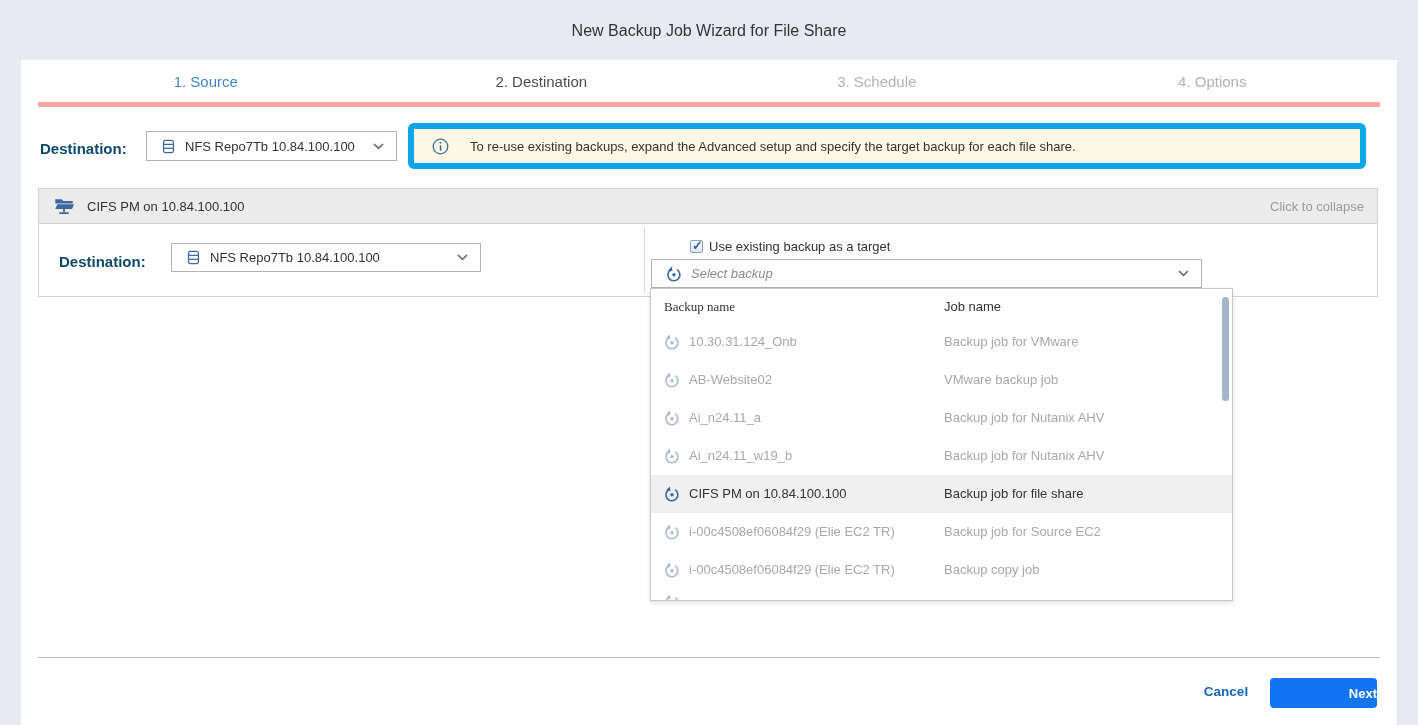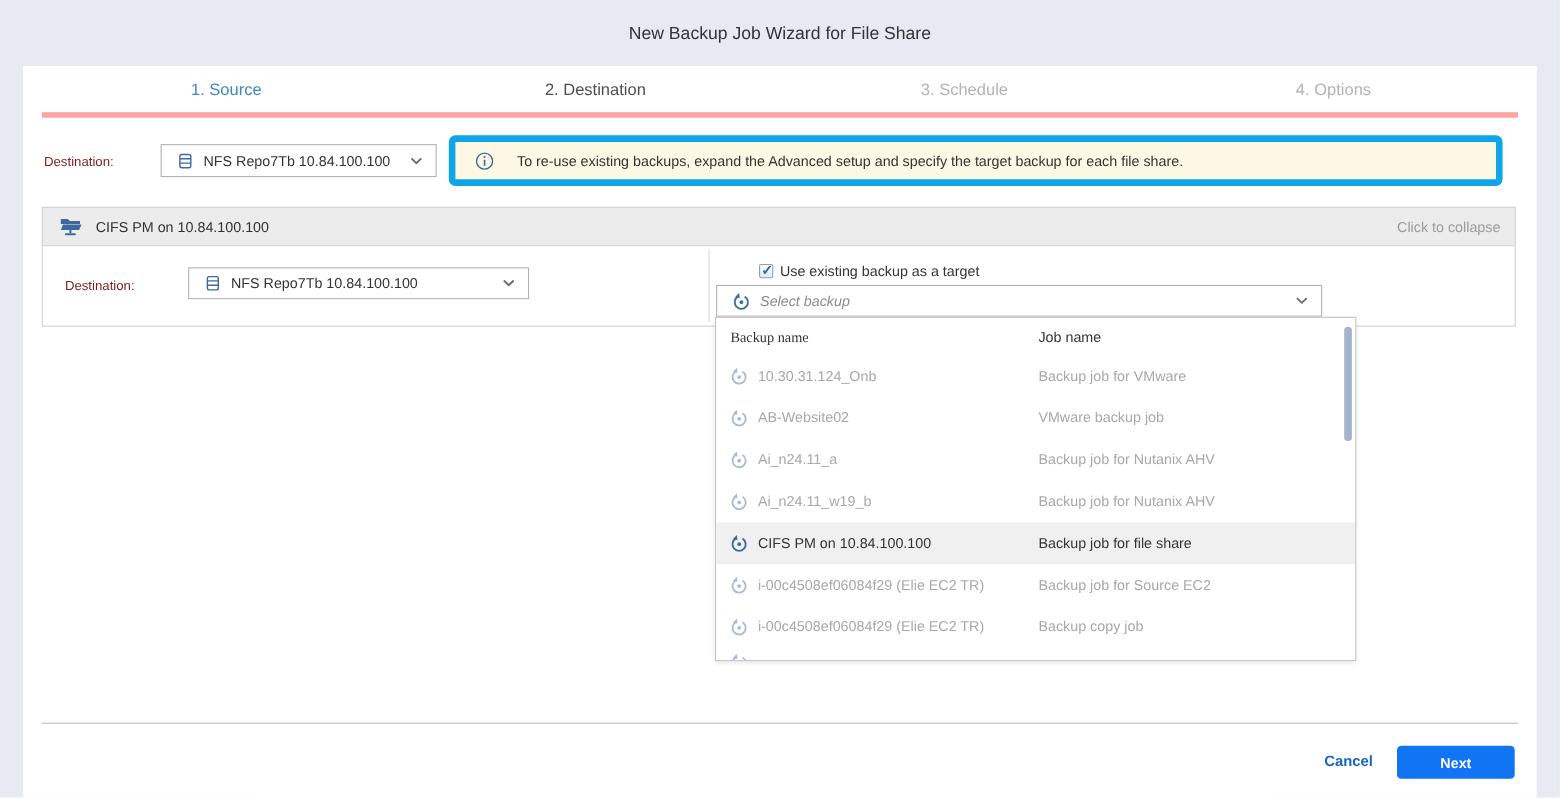--- a/index.html
+++ b/index.html
@@ -29,21 +29,21 @@
   .step.upcoming { color:#b3b3b3; }
   
   .select-ctl {
     position:absolute; background:#fff; border:1px solid #b3b3b3;
     display:flex; align-items:center; font-size:13px; color:#333; cursor:pointer;
   }
   .select-ctl .ctl-icon { display:flex; align-items:center; margin:0 8px 0 13px; }
   .select-ctl .chev { margin-left:auto; margin-right:12px; display:flex; align-items:center; }
   .icon-blue { color:#3d6a9e; }
   
-  .dest-label { position:absolute; font-size:12px; color:#7f1d1d; }
+  .dest-label { position:absolute; font-size:15px; color:#0c4a6e;font-weight:bold; }
   .info-box {
     position:absolute; left:387px; top:63px; width:958px; height:46px;
     background:#fcf8e4; border:6px solid #0ea5e9; border-radius:6px;
     display:flex; align-items:center; font-size:13px; color:#333;
   }
   .info-box .i-ic { margin:0 20px 0 17px; display:flex; color:#39719c; }
   
   .share-bar {
     position:absolute; left:17px; top:128px; width:1340px; height:36px;
     background:#ececec; border:1px solid #d2d2d2;
@@ -92,20 +92,21 @@
   }
   
   .footer-divider { position:absolute; left:17px; top:597px; width:1342px; border-top:1px solid #bdbdbd; }
   .cancel-link { position:absolute; left:1170px; top:624px; width:70px; text-align:center;
     font-size:13.5px; font-weight:bold; color:#1565c0; cursor:pointer; }
   .next-btn {
     position:absolute; left:1249px; top:618px; width:107px; height:30px;
     background:#1174f2; border:none; border-radius:4px;
     color:#fff; font-size:13px; font-weight:bold; font-family:"Liberation Sans",sans-serif;
     cursor:pointer;
+    text-align:right;
   }
   svg { display:block; }
 </style>
 </head>
 <body>
 
 <div class="window-title">New Backup Job Wizard for File Share</div>
 
 <div class="panel">
 

